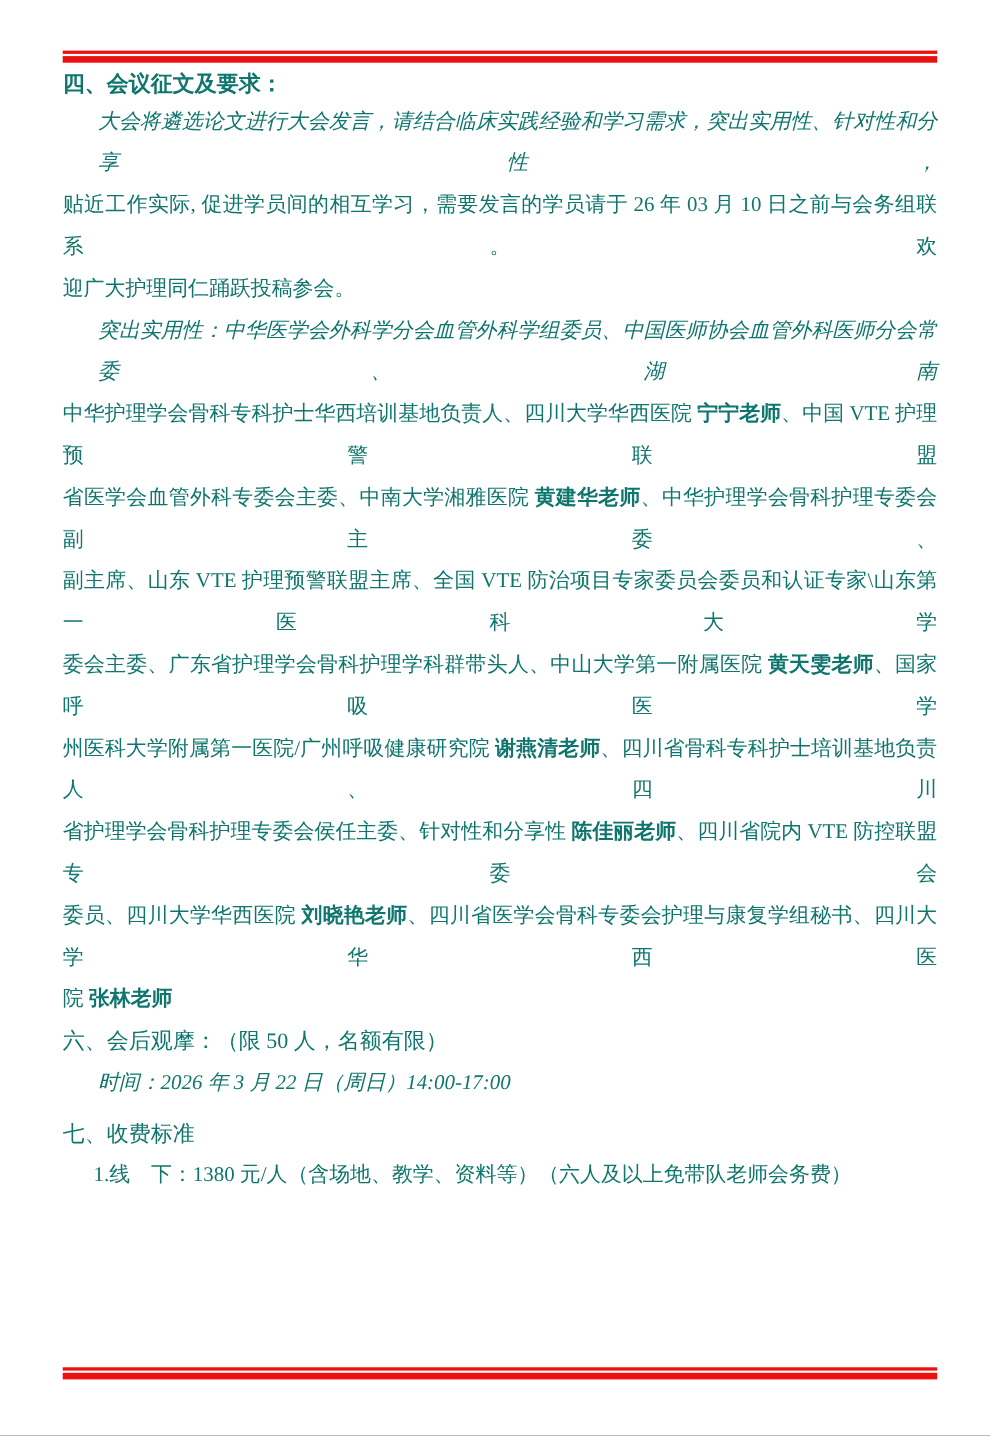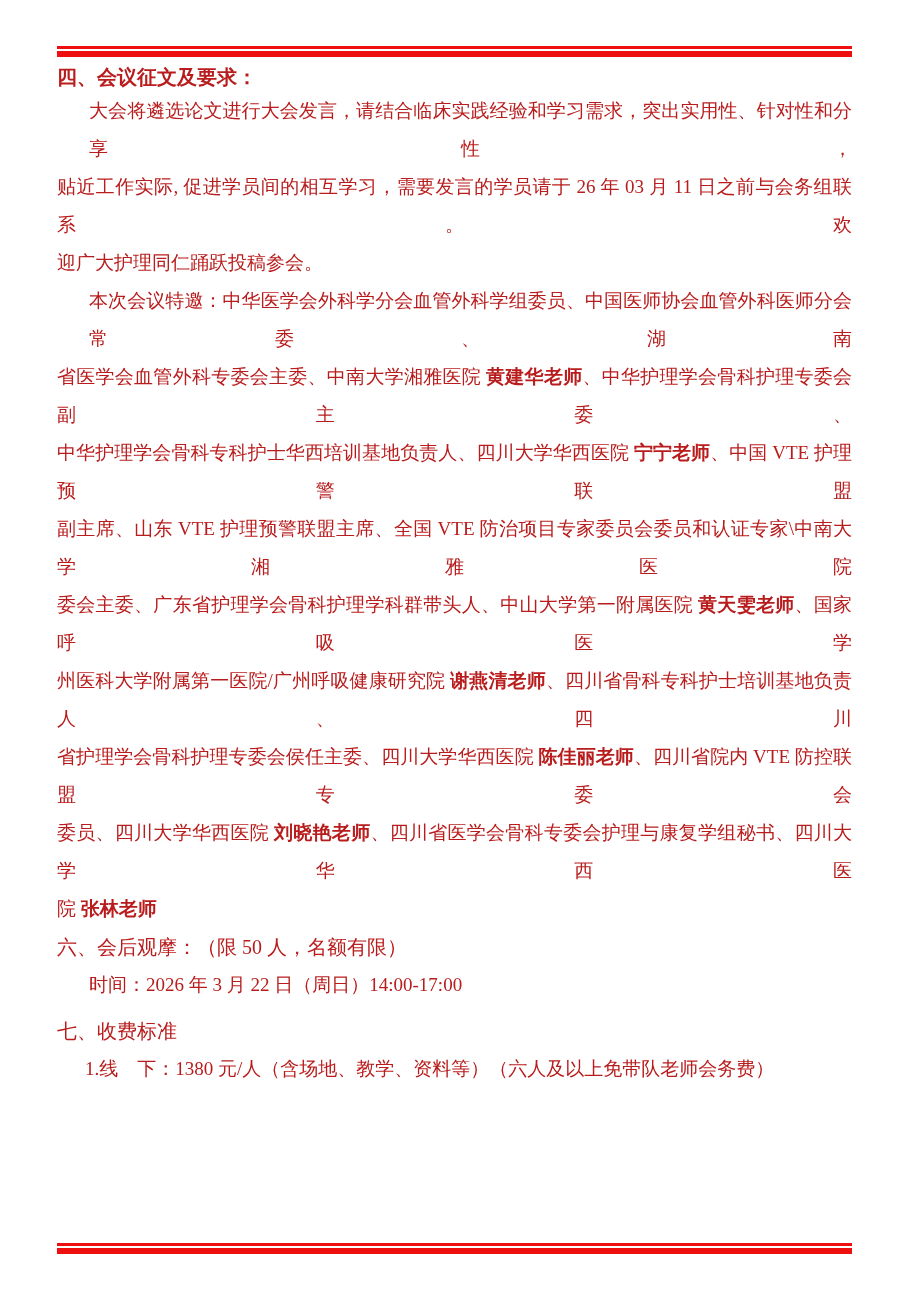--- a/index.html
+++ b/index.html
@@ -2,66 +2,66 @@
 <html><head>
 <meta charset="utf-8">
 <style>
   html,body{margin:0;padding:0;background:#888;}
   .page{
     position:relative;
     width:900px;height:1305px;
     margin:0 auto;
     background:#ffffff;
     font-family:"Liberation Serif","DejaVu Serif",serif;
-    color:#b91c1c;
+    color:#0f766e;
     overflow:hidden;
   }
   .rule{position:absolute;left:57px;right:48px;}
   .rule-top{top:46px;}
   .rule-bottom{bottom:51px;}
   .rule .thin{height:3px;background:#ee0f0f;margin-bottom:2px;}
   .rule .thick{height:6px;background:#ee0f0f;}
   #content{position:absolute;left:57px;right:48px;top:62px;}
   .hd{font-size:20px;line-height:30px;}
   .hd-sp{line-height:38px;}
   .bold{font-weight:bold;}
   .ln{font-size:19px;line-height:38px;white-space:nowrap;}
   .just{white-space:normal;text-align:justify;text-align-last:justify;}
-  .ind-first{padding-left:32px;}
+  .ind-first{padding-left:32px;font-style:italic;}
   .ind-item{padding-left:28px;}
   .s7{margin-top:8px;}
   .b{font-weight:bold;text-align:center;}
 </style>
 </head>
 <body>
 
 <div class="page">
 
   <div class="rule rule-top">
     <div class="thin"></div>
     <div class="thick"></div>
   </div>
 
   <div id="content">
 
     <div class="sec">
       <div class="hd bold">四、会议征文及要求：</div>
       <div class="ln just ind-first">大会将遴选论文进行大会发言，请结合临床实践经验和学习需求，突出实用性、针对性和分享性，</div>
-      <div class="ln just">贴近工作实际, 促进学员间的相互学习，需要发言的学员请于 26 年 03 月 11 日之前与会务组联系。欢</div>
+      <div class="ln just">贴近工作实际, 促进学员间的相互学习，需要发言的学员请于 26 年 03 月 10 日之前与会务组联系。欢</div>
       <div class="ln">迎广大护理同仁踊跃投稿参会。</div>
     </div>
 
     <div class="sec">
-      <div class="ln just ind-first"><span>本次会议特邀：中华医学会外科学分会血管外科学组委员、中国医师协会血管外科医师分会常委、湖南</span></div>
+      <div class="ln just ind-first"><span>突出实用性：中华医学会外科学分会血管外科学组委员、中国医师协会血管外科医师分会常委、湖南</span></div>
+      <div class="ln just"><span>中华护理学会骨科专科护士华西培训基地负责人、四川大学华西医院 </span><span class="b">宁宁老师</span><span>、中国 VTE 护理预警联盟</span></div>
       <div class="ln just"><span>省医学会血管外科专委会主委、中南大学湘雅医院 </span><span class="b">黄建华老师</span><span>、中华护理学会骨科护理专委会副主委、</span></div>
-      <div class="ln just"><span>中华护理学会骨科专科护士华西培训基地负责人、四川大学华西医院 </span><span class="b">宁宁老师</span><span>、中国 VTE 护理预警联盟</span></div>
-      <div class="ln just"><span>副主席、山东 VTE 护理预警联盟主席、全国 VTE 防治项目专家委员会委员和认证专家\中南大学湘雅医院</span></div>
+      <div class="ln just"><span>副主席、山东 VTE 护理预警联盟主席、全国 VTE 防治项目专家委员会委员和认证专家\山东第一医科大学</span></div>
       <div class="ln just"><span>委会主委、广东省护理学会骨科护理学科群带头人、中山大学第一附属医院 </span><span class="b">黄天雯老师</span><span>、国家呼吸医学</span></div>
       <div class="ln just"><span>州医科大学附属第一医院/广州呼吸健康研究院 </span><span class="b">谢燕清老师</span><span>、四川省骨科专科护士培训基地负责人、四川</span></div>
-      <div class="ln just"><span>省护理学会骨科护理专委会侯任主委、四川大学华西医院 </span><span class="b">陈佳丽老师</span><span>、四川省院内 VTE 防控联盟专委会</span></div>
+      <div class="ln just"><span>省护理学会骨科护理专委会侯任主委、针对性和分享性 </span><span class="b">陈佳丽老师</span><span>、四川省院内 VTE 防控联盟专委会</span></div>
       <div class="ln just"><span>委员、四川大学华西医院 </span><span class="b">刘晓艳老师</span><span>、四川省医学会骨科专委会护理与康复学组秘书、四川大学华西医</span></div>
       <div class="ln"><span>院 </span><span class="b">张林老师</span></div>
     </div>
 
     <div class="sec">
       <div class="hd hd-sp">六、会后观摩：（限 50 人，名额有限）</div>
       <div class="ln ind-first">时间：2026 年 3 月 22 日（周日）14:00-17:00</div>
     </div>
 
     <div class="sec s7">

